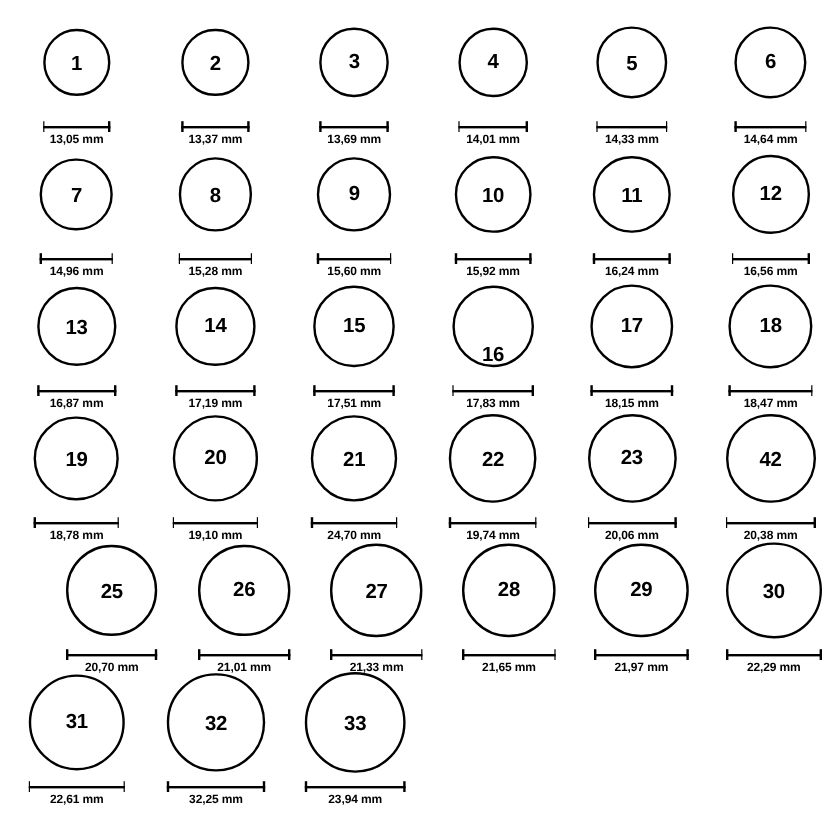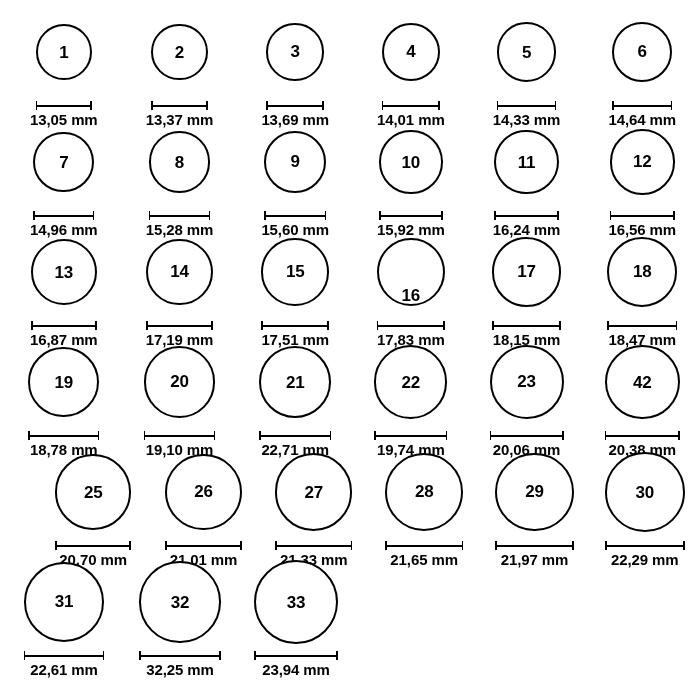--- a/index.html
+++ b/index.html
@@ -69,21 +69,21 @@
   .ruler .tick {
     position: absolute;
     top: 0;
     width: 1.6px;
     height: 9px;
     background: #000;
   }
   .ruler .tick.left { left: 0; }
   .ruler .tick.right { right: 0; }
   .mm {
-    font-size: 15px;
+    font-size: 10px;
     font-weight: bold;
     margin-top: 2px;
     line-height: 1;
     letter-spacing: -0.1px;
     white-space: nowrap;
   }
 </style>
 </head>
 <body>
 
@@ -359,21 +359,21 @@
         <div class="circle-wrap" style="height: 88px;">
           <div class="circle" style="width: 72.3783px; height: 72.3783px;">
             <span class="size-num">21</span>
           </div>
         </div>
         <div class="ruler" style="width: 72.3783px;">
           <div class="bar"></div>
           <div class="tick left"></div>
           <div class="tick right"></div>
         </div>
-        <div class="mm">22,71 mm</div>
+        <div class="mm">24,70 mm</div>
       </div>
       <div class="cell">
         <div class="circle-wrap" style="height: 88px;">
           <div class="circle" style="width: 73.2011px; height: 73.2011px;">
             <span class="size-num">22</span>
           </div>
         </div>
         <div class="ruler" style="width: 73.2011px;">
           <div class="bar"></div>
           <div class="tick left"></div>

